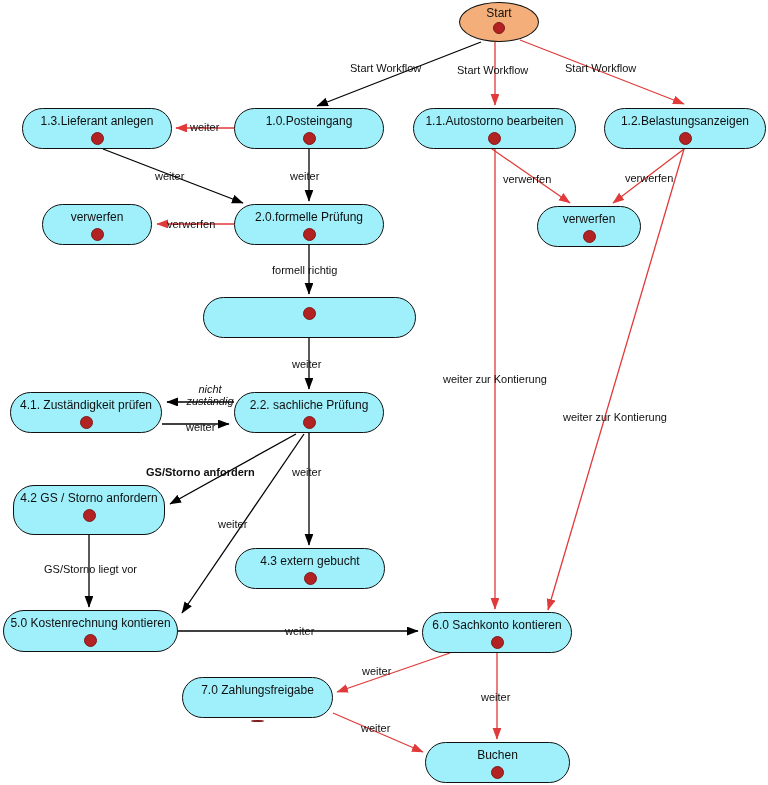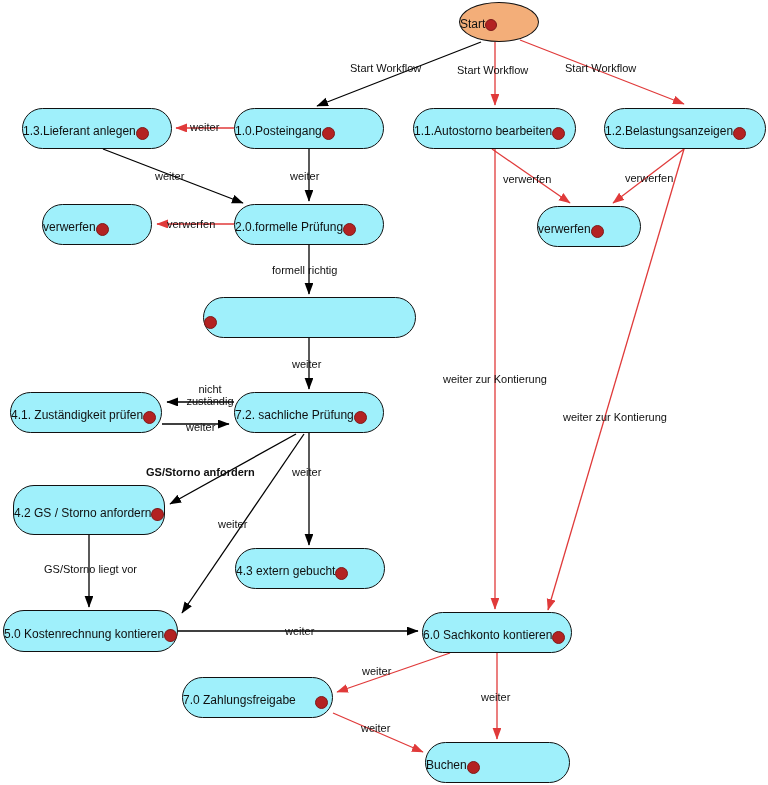--- a/index.html
+++ b/index.html
@@ -26,21 +26,21 @@
     width: 768px;
     height: 785px;
   }
   .node {
     position: absolute;
     box-sizing: border-box;
     background: #9ff0fb;
     border: 1.6px solid #111111;
     border-radius: 21px;
     display: flex;
-    flex-direction: row;
+    flex-direction: column;
     align-items: center;
     justify-content: flex-start;
     padding-top: 5px;
   }
   .node.start {
     background: #f3ae79;
     border: 1.6px solid #111111;
     border-radius: 50%;
     padding-top: 3px;
   }
@@ -153,21 +153,21 @@
         <div class="node-dot"></div>
       </div>
       <div class="node" style="left: 203px; top: 297px; width: 213px; height: 41px;">
         <div class="node-dot"></div>
       </div>
       <div class="node" style="left: 10px; top: 392px; width: 152px; height: 41px;">
         <div class="node-label">4.1. Zuständigkeit prüfen</div>
         <div class="node-dot"></div>
       </div>
       <div class="node" style="left: 234px; top: 392px; width: 150px; height: 41px;">
-        <div class="node-label">7.2. sachliche Prüfung</div>
+        <div class="node-label">2.2. sachliche Prüfung</div>
         <div class="node-dot"></div>
       </div>
       <div class="node" style="left: 13px; top: 485px; width: 152px; height: 50px;">
         <div class="node-label">4.2 GS / Storno anfordern</div>
         <div class="node-dot"></div>
       </div>
       <div class="node" style="left: 235px; top: 548px; width: 150px; height: 41px;">
         <div class="node-label">4.3 extern gebucht</div>
         <div class="node-dot"></div>
       </div>
@@ -193,21 +193,21 @@
       <div class="edge-label" style="left: 457px; top: 64px;">Start Workflow</div>
       <div class="edge-label" style="left: 565px; top: 62px;">Start Workflow</div>
       <div class="edge-label" style="left: 190px; top: 121px;">weiter</div>
       <div class="edge-label" style="left: 155px; top: 170px;">weiter</div>
       <div class="edge-label" style="left: 290px; top: 170px;">weiter</div>
       <div class="edge-label" style="left: 167px; top: 218px;">verwerfen</div>
       <div class="edge-label" style="left: 503px; top: 173px;">verwerfen</div>
       <div class="edge-label" style="left: 625px; top: 172px;">verwerfen</div>
       <div class="edge-label" style="left: 272px; top: 264px;">formell richtig</div>
       <div class="edge-label" style="left: 292px; top: 358px;">weiter</div>
-      <div class="edge-label two-line" style="left: 182px; top: 383px;">nicht zuständig</div>
+      <div class="edge-label two-line" style="left: 182px; top: 383px; font-style: italic;">nicht zuständig</div>
       <div class="edge-label" style="left: 186px; top: 421px;">weiter</div>
       <div class="edge-label" style="left: 146px; top: 466px; font-weight: bold;">GS/Storno anfordern</div>
       <div class="edge-label" style="left: 292px; top: 466px;">weiter</div>
       <div class="edge-label" style="left: 218px; top: 518px;">weiter</div>
       <div class="edge-label" style="left: 44px; top: 563px;">GS/Storno liegt vor</div>
       <div class="edge-label" style="left: 285px; top: 625px;">weiter</div>
       <div class="edge-label" style="left: 443px; top: 373px;">weiter zur Kontierung</div>
       <div class="edge-label" style="left: 563px; top: 411px;">weiter zur Kontierung</div>
       <div class="edge-label" style="left: 362px; top: 665px;">weiter</div>
       <div class="edge-label" style="left: 481px; top: 691px;">weiter</div>

